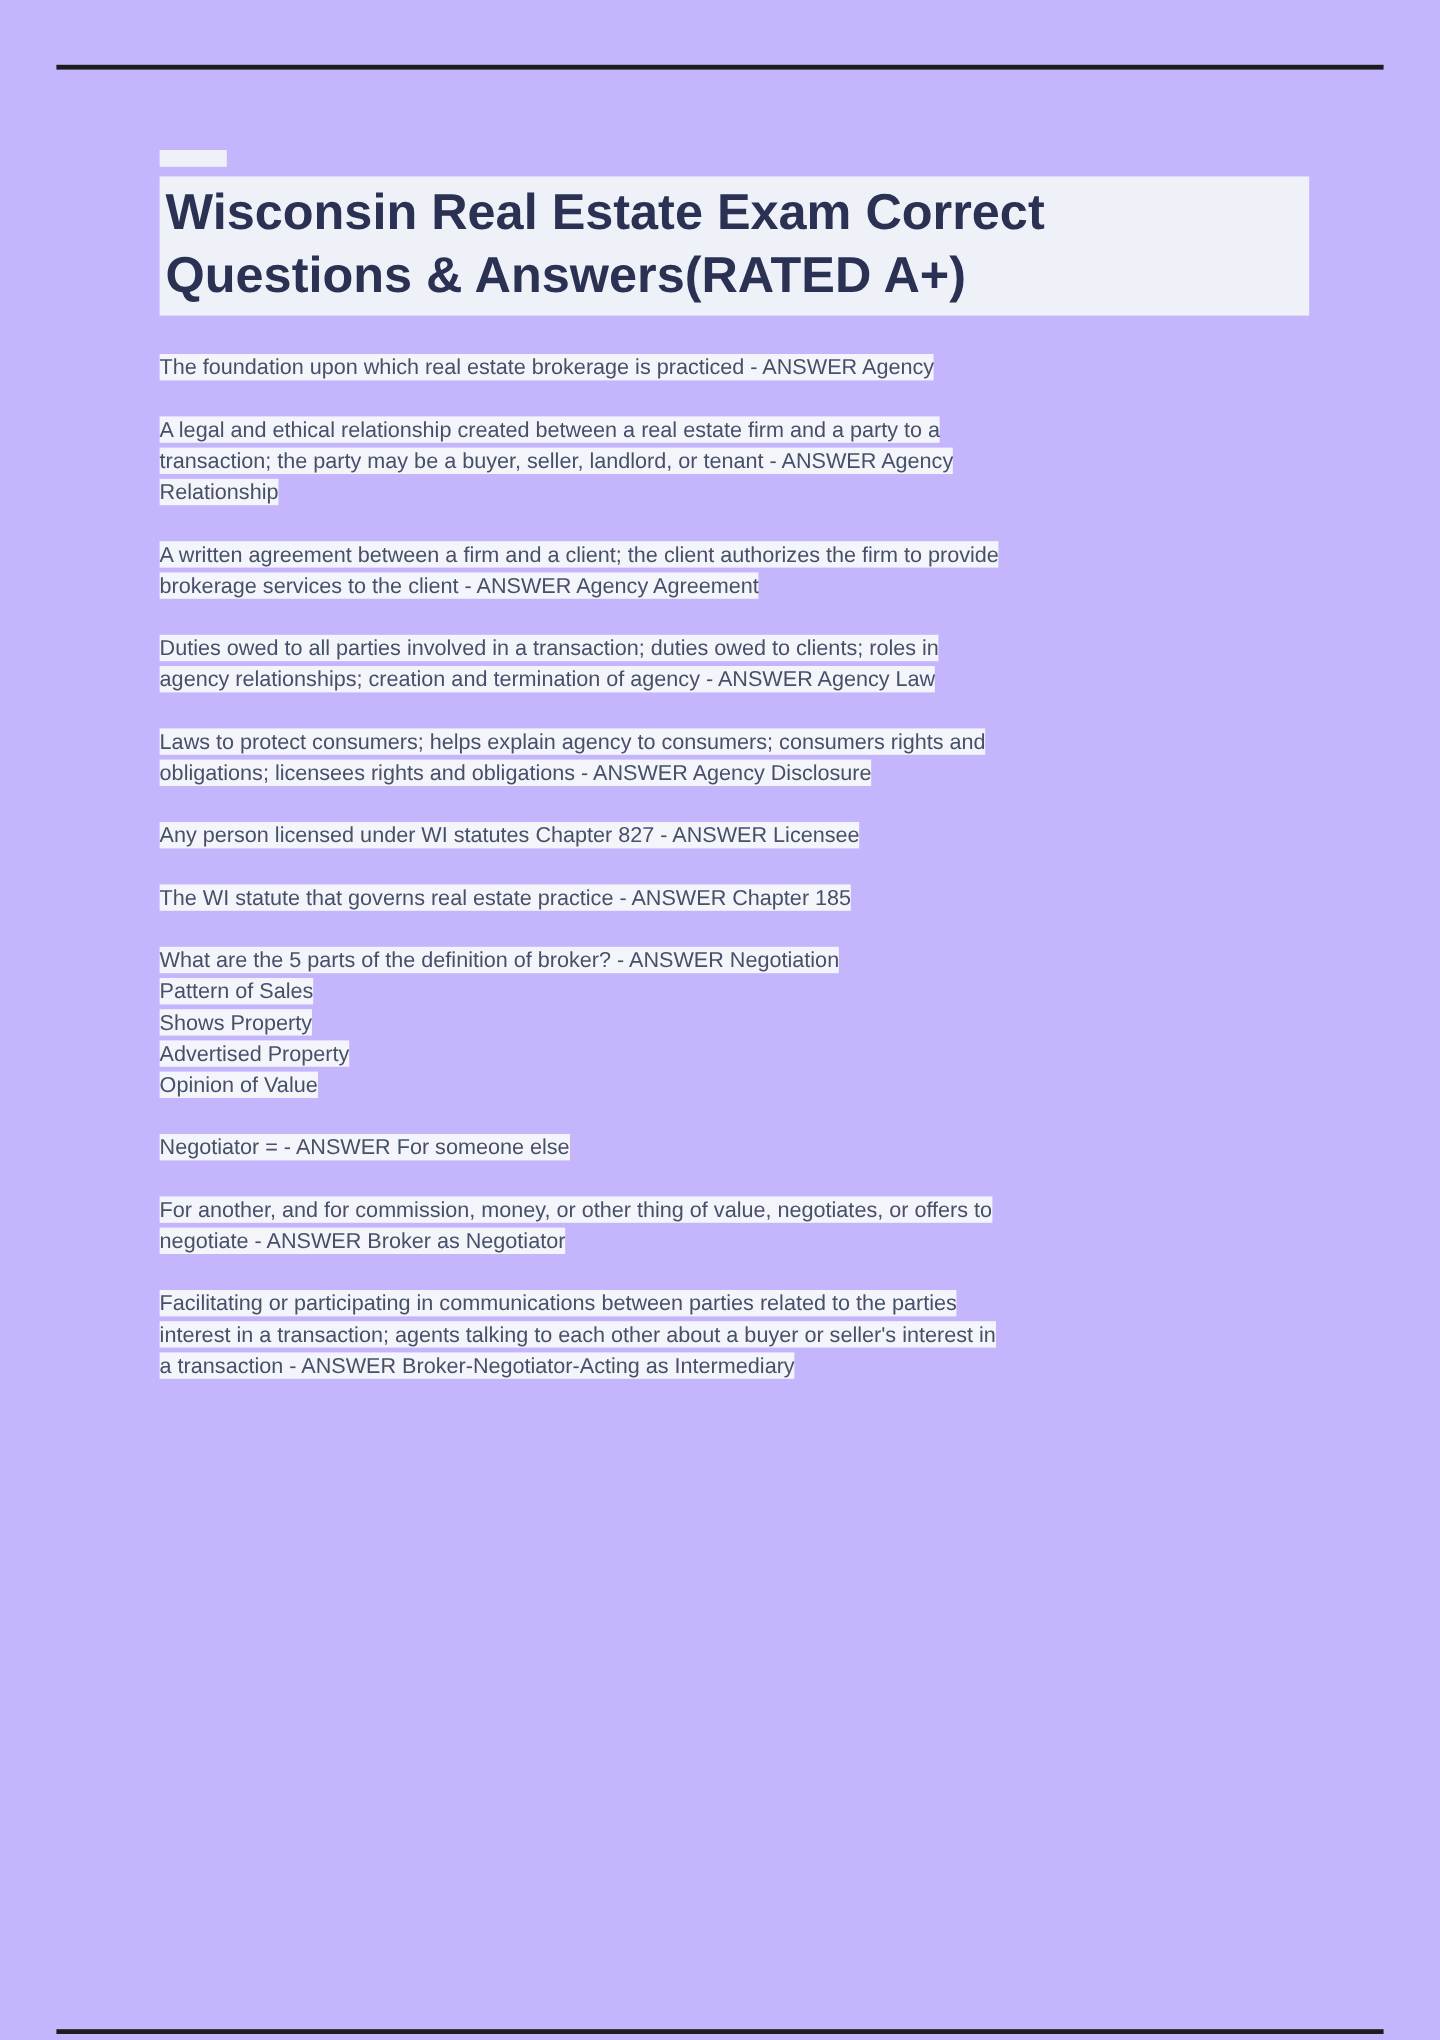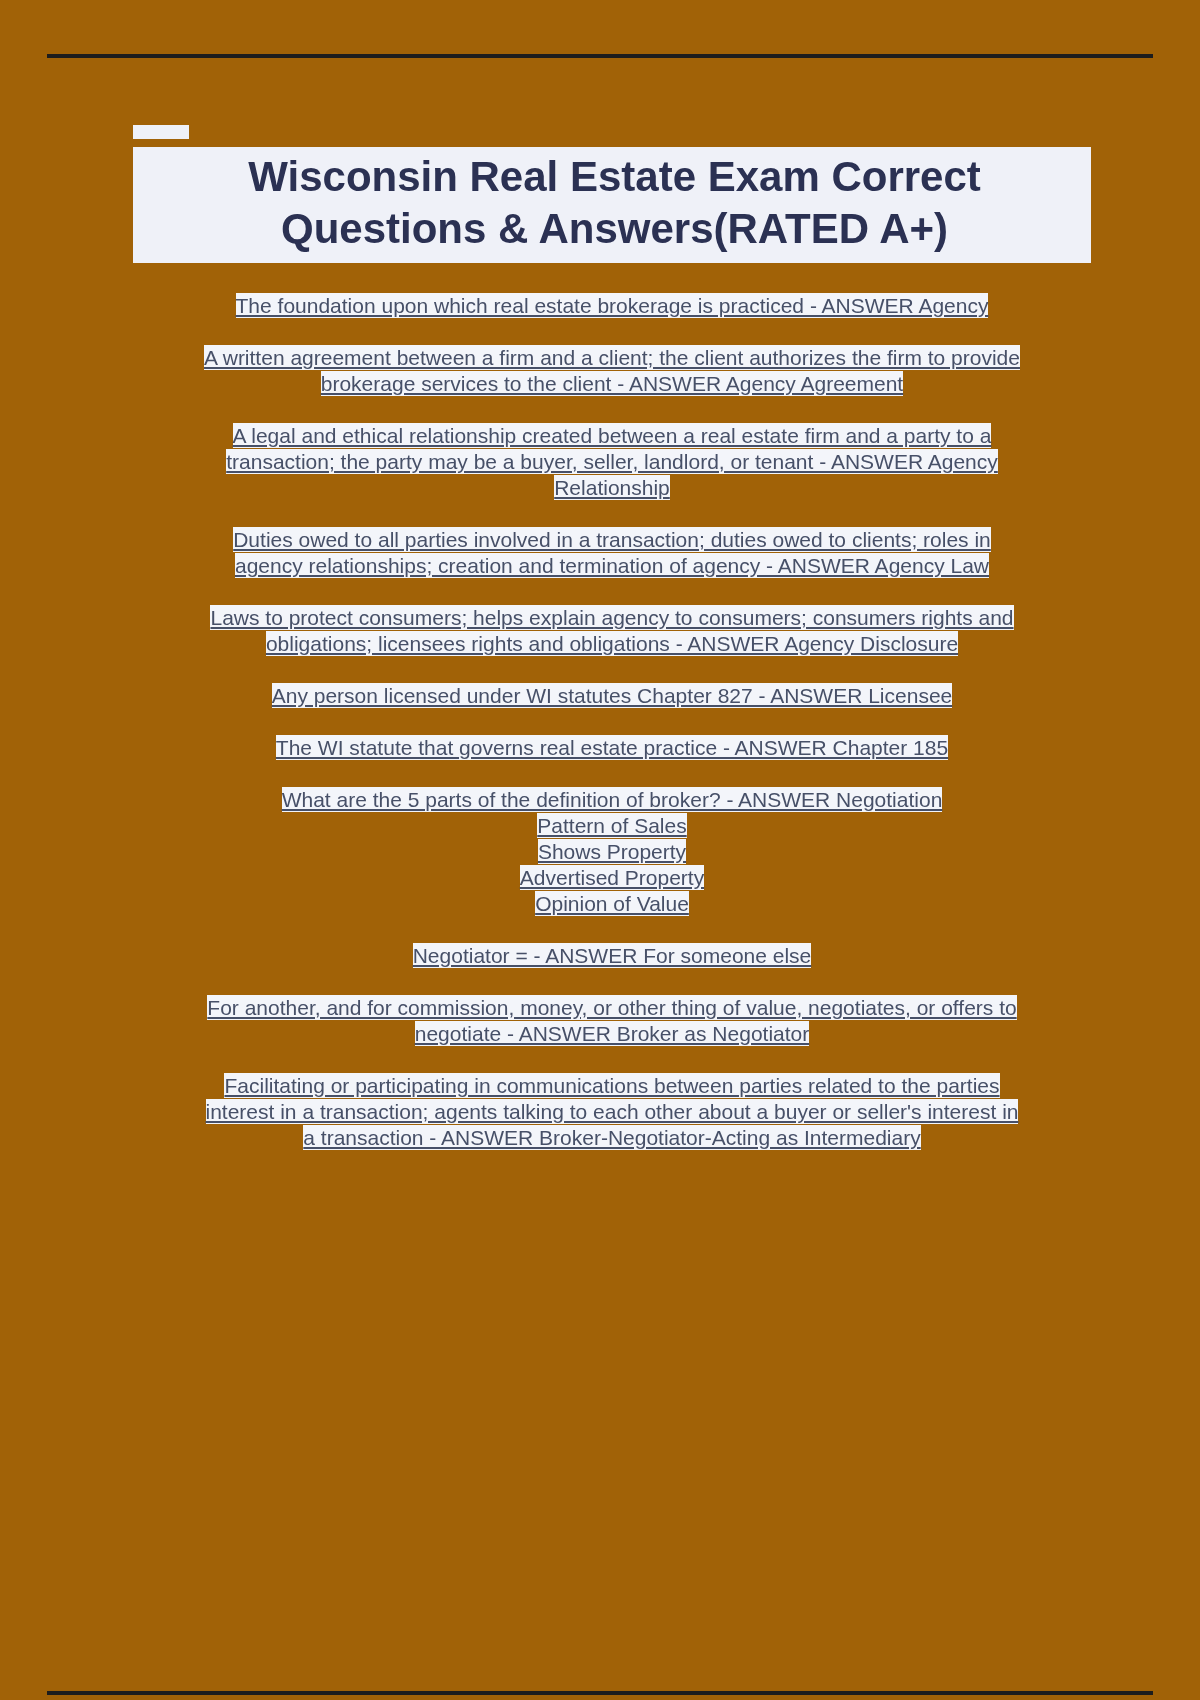--- a/index.html
+++ b/index.html
@@ -4,24 +4,23 @@
 <style>
   html, body {
     margin: 0;
     padding: 0;
     background: #ffffff;
   }
   .page {
     position: relative;
     width: 1200px;
     height: 1700px;
-    background: #a16207;
+    background: #c4b5fd;
     font-family: "Liberation Sans", sans-serif;
     overflow: hidden;
-    text-align: center;
   }
   .rule {
     position: absolute;
     left: 47px;
     right: 47px;
     height: 4px;
     background: #1d1d1d;
   }
   .rule-top { top: 54px; }
   .rule-bottom { top: 1691px; }
@@ -51,48 +50,47 @@
     color: #2b3153;
     font-size: 42px;
     line-height: 52px;
     font-weight: bold;
     letter-spacing: 0;
     white-space: pre;
   }
 
   .para {
     margin: 0 0 26px 0;
-    font-size: 21px;
+    font-size: 18px;
     line-height: 26px;
     color: #475068;
     white-space: pre;
-    text-decoration: underline;
   }
   .para .hl {
     background: #f3f5fa;
     padding: 1px 0;
   }
 </style>
 </head>
 <body>
 
 <div class="page">
   <div class="rule rule-top"></div>
 
   <div class="content">
     <div class="pre-title-sliver"></div>
     <h1 class="doc-title">Wisconsin Real Estate Exam Correct
 Questions &amp; Answers(RATED A+)</h1>
     <main>
         <p class="para"><span class="hl">The foundation upon which real estate brokerage is practiced - ANSWER Agency</span></p>
-        <p class="para"><span class="hl">A written agreement between a firm and a client; the client authorizes the firm to provide
-brokerage services to the client - ANSWER Agency Agreement</span></p>
         <p class="para"><span class="hl">A legal and ethical relationship created between a real estate firm and a party to a
 transaction; the party may be a buyer, seller, landlord, or tenant - ANSWER Agency
 Relationship</span></p>
+        <p class="para"><span class="hl">A written agreement between a firm and a client; the client authorizes the firm to provide
+brokerage services to the client - ANSWER Agency Agreement</span></p>
         <p class="para"><span class="hl">Duties owed to all parties involved in a transaction; duties owed to clients; roles in
 agency relationships; creation and termination of agency - ANSWER Agency Law</span></p>
         <p class="para"><span class="hl">Laws to protect consumers; helps explain agency to consumers; consumers rights and
 obligations; licensees rights and obligations - ANSWER Agency Disclosure</span></p>
         <p class="para"><span class="hl">Any person licensed under WI statutes Chapter 827 - ANSWER Licensee</span></p>
         <p class="para"><span class="hl">The WI statute that governs real estate practice - ANSWER Chapter 185</span></p>
         <p class="para"><span class="hl">What are the 5 parts of the definition of broker? - ANSWER Negotiation
 Pattern of Sales
 Shows Property
 Advertised Property

